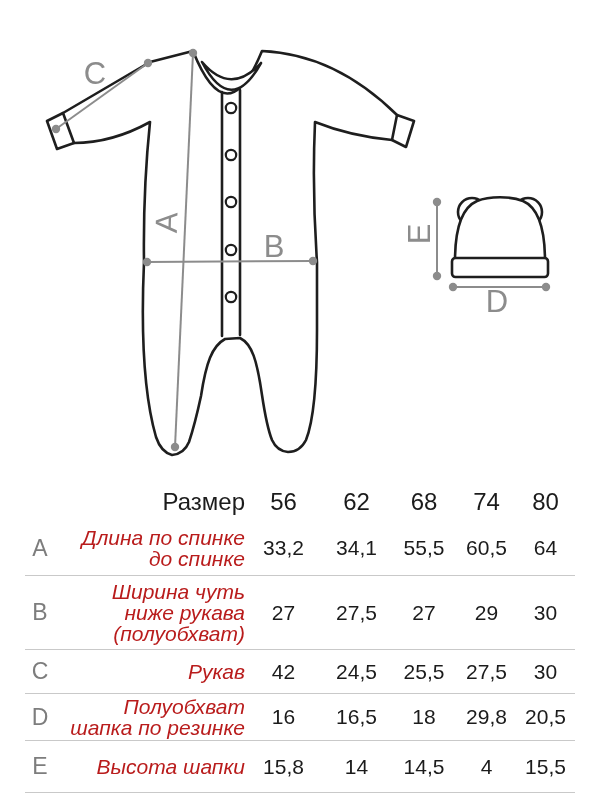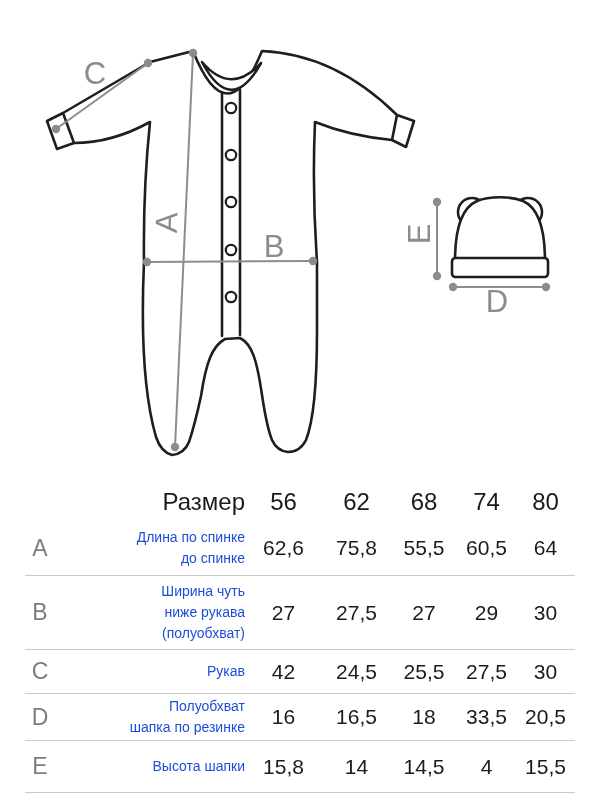--- a/index.html
+++ b/index.html
@@ -14,21 +14,21 @@
   table.size{
     border-collapse:collapse;table-layout:fixed;
     width:550px;margin:2px 0 0 25px;
   }
   td{padding:0;vertical-align:middle;overflow:hidden;white-space:nowrap;text-align:right;}
   tr.hdr td{padding-bottom:5px;}
   tr.hdr .name{font-size:24px;color:#1b1b1b;padding-left:9px;}
   tr.hdr .val{font-size:24px;color:#1b1b1b;text-align:center;}
   tr.data td{border-bottom:1px solid #c9c9c9;}
   .ltr{font-size:23px;color:#7d7d7d;text-align:center;}
-  .lbl{font-size:14px;line-height:21px;color:#1d4ed8;padding-left:9px;}
+  .lbl{font-size:21px;line-height:21px;color:#b91c1c;padding-left:9px;font-style:italic;}
   .val{font-size:21px;color:#1b1b1b;text-align:center;}
   tr.r-a td{padding-top:6px;padding-bottom:6px;}
   tr.r-b td{padding-top:5px;padding-bottom:5px;}
   tr.r-c td{padding-top:8px;padding-bottom:8px;}
   tr.r-d td{padding-top:2px;padding-bottom:2px;}
   tr.r-e td{padding-top:12px;padding-bottom:12px;}
 </style>
 </head>
 <body>
 
@@ -145,22 +145,22 @@
     <td class="val">74</td>
     <td class="val">80</td>
   </tr>
 
   <tr class="data r-a">
     <td class="ltr">A</td>
     <td class="lbl">
       <div>Длина по спинке</div>
       <div>до спинке</div>
     </td>
-    <td class="val">62,6</td>
-    <td class="val">75,8</td>
+    <td class="val">33,2</td>
+    <td class="val">34,1</td>
     <td class="val">55,5</td>
     <td class="val">60,5</td>
     <td class="val">64</td>
   </tr>
 
   <tr class="data r-b">
     <td class="ltr">B</td>
     <td class="lbl">
       <div>Ширина чуть</div>
       <div>ниже рукава</div>
@@ -187,21 +187,21 @@
 
   <tr class="data r-d">
     <td class="ltr">D</td>
     <td class="lbl">
       <div>Полуобхват</div>
       <div>шапка по резинке</div>
     </td>
     <td class="val">16</td>
     <td class="val">16,5</td>
     <td class="val">18</td>
-    <td class="val">33,5</td>
+    <td class="val">29,8</td>
     <td class="val">20,5</td>
   </tr>
 
   <tr class="data r-e">
     <td class="ltr">E</td>
     <td class="lbl">
       <div>Высота шапки</div>
     </td>
     <td class="val">15,8</td>
     <td class="val">14</td>

